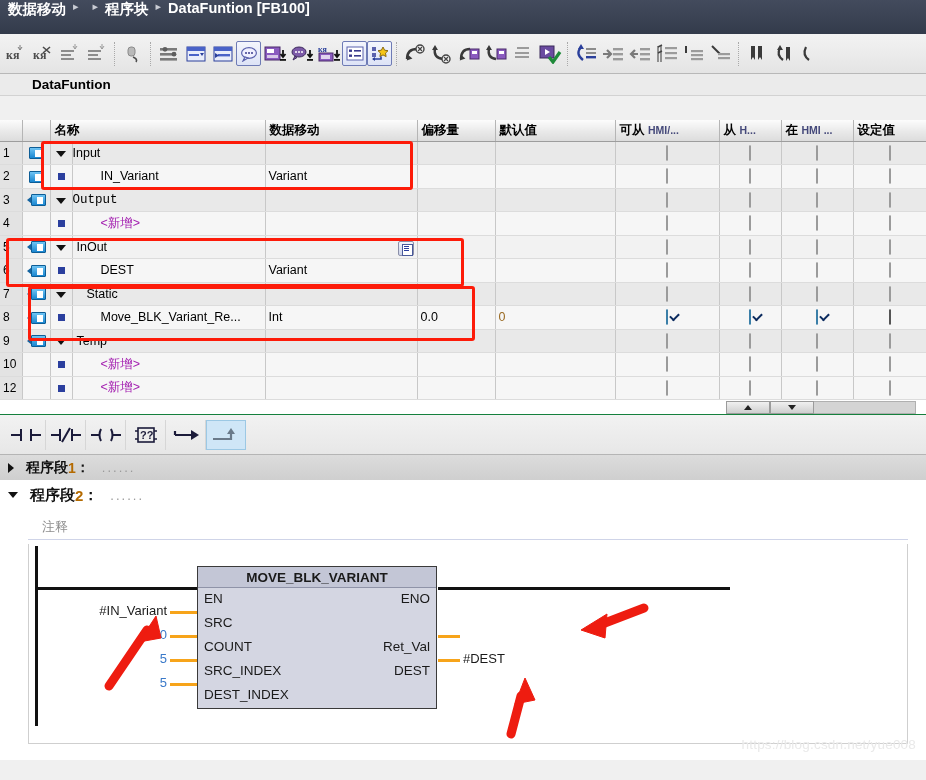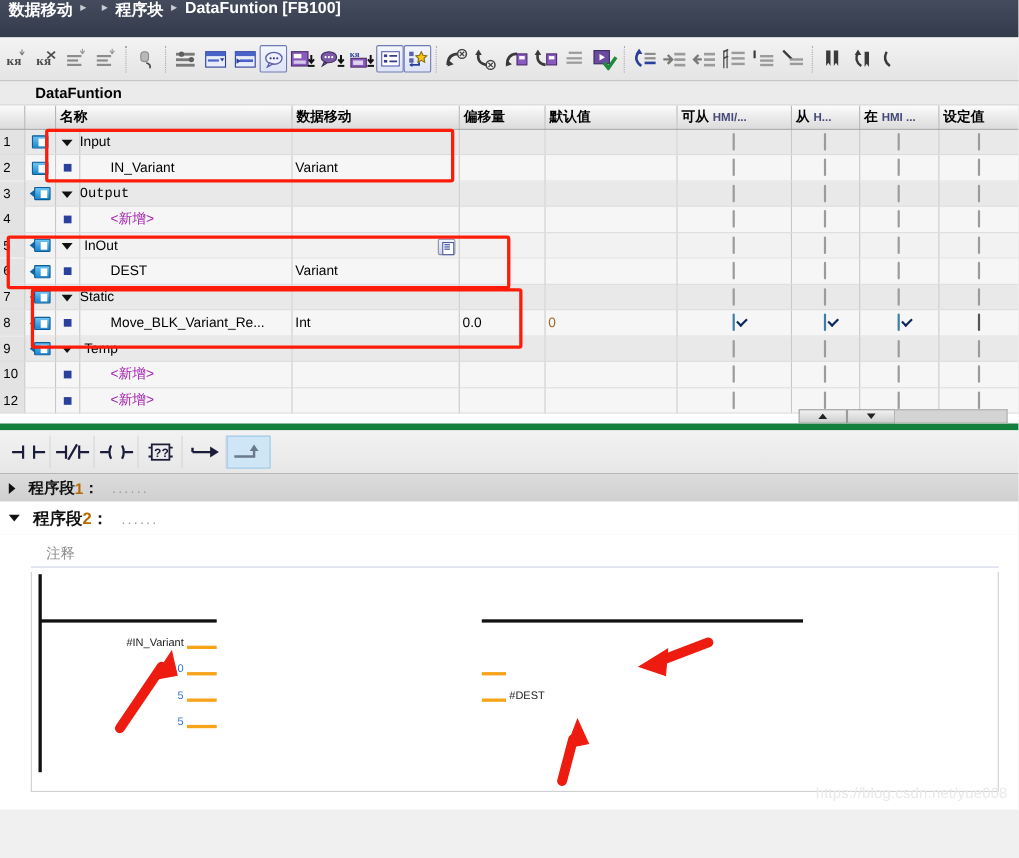--- a/index.html
+++ b/index.html
@@ -73,21 +73,22 @@
     color: #000;
     border-bottom: 1px solid #d2d2d2;
   }
 
   
   #table-wrap {
     position: relative;
     height: 295px;
     background: #ffffff;
     overflow: hidden;
-    border-bottom: 6px solid #15803d;
+    border-bottom: 1px solid #15803d;
+    margin-top: 24px;
   }
   table.iface {
     border-collapse: collapse;
     width: 926px;
     table-layout: fixed;
     font-size: 12.5px;
   }
   table.iface th {
     height: 21px;
     background: linear-gradient(to bottom,#fcfcfc 0%,#e9e9e9 55%,#dcdcdc 100%);
@@ -294,21 +295,21 @@
   .fbrow {
     height:24px; position:relative;
     font-size:13.5px; color:#1a1a1a;
   }
   .fbrow .lbl-l { position:absolute; left:6px; top:3px; }
   .fbrow .lbl-r { position:absolute; right:6px; top:3px; }
   .pin {
     position:absolute; height:2.5px; background:#f7a41a; width:27px;
   }
   .operand {
-    position:absolute; font-size:10px; color:#1a1a1a;
+    position:absolute; font-size:13px; color:#1a1a1a;
     white-space:nowrap;
   }
   .operand.num { color:#3a79c9; }
   .arrow-svg { position:absolute; pointer-events:none; }
   #watermark {
     position:absolute; right:10px; bottom:8px;
     color:#e9e9e9; font-size:13.5px;
     letter-spacing:0.2px;
   }
 </style>
@@ -723,21 +724,21 @@
           <td><span class="valnum"></span></td>
           <td class="chkcell"><span class="chk"></span></td>
           <td class="chkcell"><span class="chk"></span></td>
           <td class="chkcell"><span class="chk"></span></td>
           <td class="chkcell"><span class="chk"></span></td>
         </tr>
         <tr class="band-odd">
           <td class="rownum">7</td>
           <td class="iconcell"><span class="dbicon"><span class="arrow"></span><span class="body"></span></span></td>
           <td class="expcell"><span class="tri"></span></td>
-          <td colspan="1" style="padding-left:0;"><span>Static</span></td>
+          <td colspan="1" style="padding-left:14px;"><span>Static</span></td>
           <td></td>
           <td></td>
           <td><span class="valnum"></span></td>
           <td class="chkcell"><span class="chk"></span></td>
           <td class="chkcell"><span class="chk"></span></td>
           <td class="chkcell"><span class="chk"></span></td>
           <td class="chkcell"><span class="chk"></span></td>
         </tr>
         <tr class="band-even">
           <td class="rownum">8</td>
@@ -874,20 +875,42 @@
 
   <div id="comment">
     <span>注释</span>
   </div>
 
   <div id="ladderbox">
     <div class="rail"></div>
 
     <div class="wire-h black" style="left:8px; top:43px; width:160px; background:#111;"></div>
 
+    <div class="fbblock" style="left:168px; top:22px;">
+      <div class="fbtitle">MOVE_BLK_VARIANT</div>
+
+      <div class="fbrow">
+        <span class="lbl-l">EN</span>
+        <span class="lbl-r">ENO</span>
+      </div>
+      <div class="fbrow">
+        <span class="lbl-l">SRC</span>
+      </div>
+      <div class="fbrow">
+        <span class="lbl-l">COUNT</span>
+        <span class="lbl-r">Ret_Val</span>
+      </div>
+      <div class="fbrow">
+        <span class="lbl-l">SRC_INDEX</span>
+        <span class="lbl-r">DEST</span>
+      </div>
+      <div class="fbrow">
+        <span class="lbl-l">DEST_INDEX</span>
+      </div>
+    </div>
 
     <div class="pin" style="left:141px; top:67px;"></div>
     <div class="pin" style="left:141px; top:91px;"></div>
     <div class="pin" style="left:141px; top:115px;"></div>
     <div class="pin" style="left:141px; top:139px;"></div>
 
     <div class="operand" style="left:60px; top:59px; width:78px; text-align:right;">#IN_Variant</div>
     <div class="operand num" style="left:60px; top:83px; width:78px; text-align:right;">10</div>
     <div class="operand num" style="left:60px; top:107px; width:78px; text-align:right;">5</div>
     <div class="operand num" style="left:60px; top:131px; width:78px; text-align:right;">5</div>

